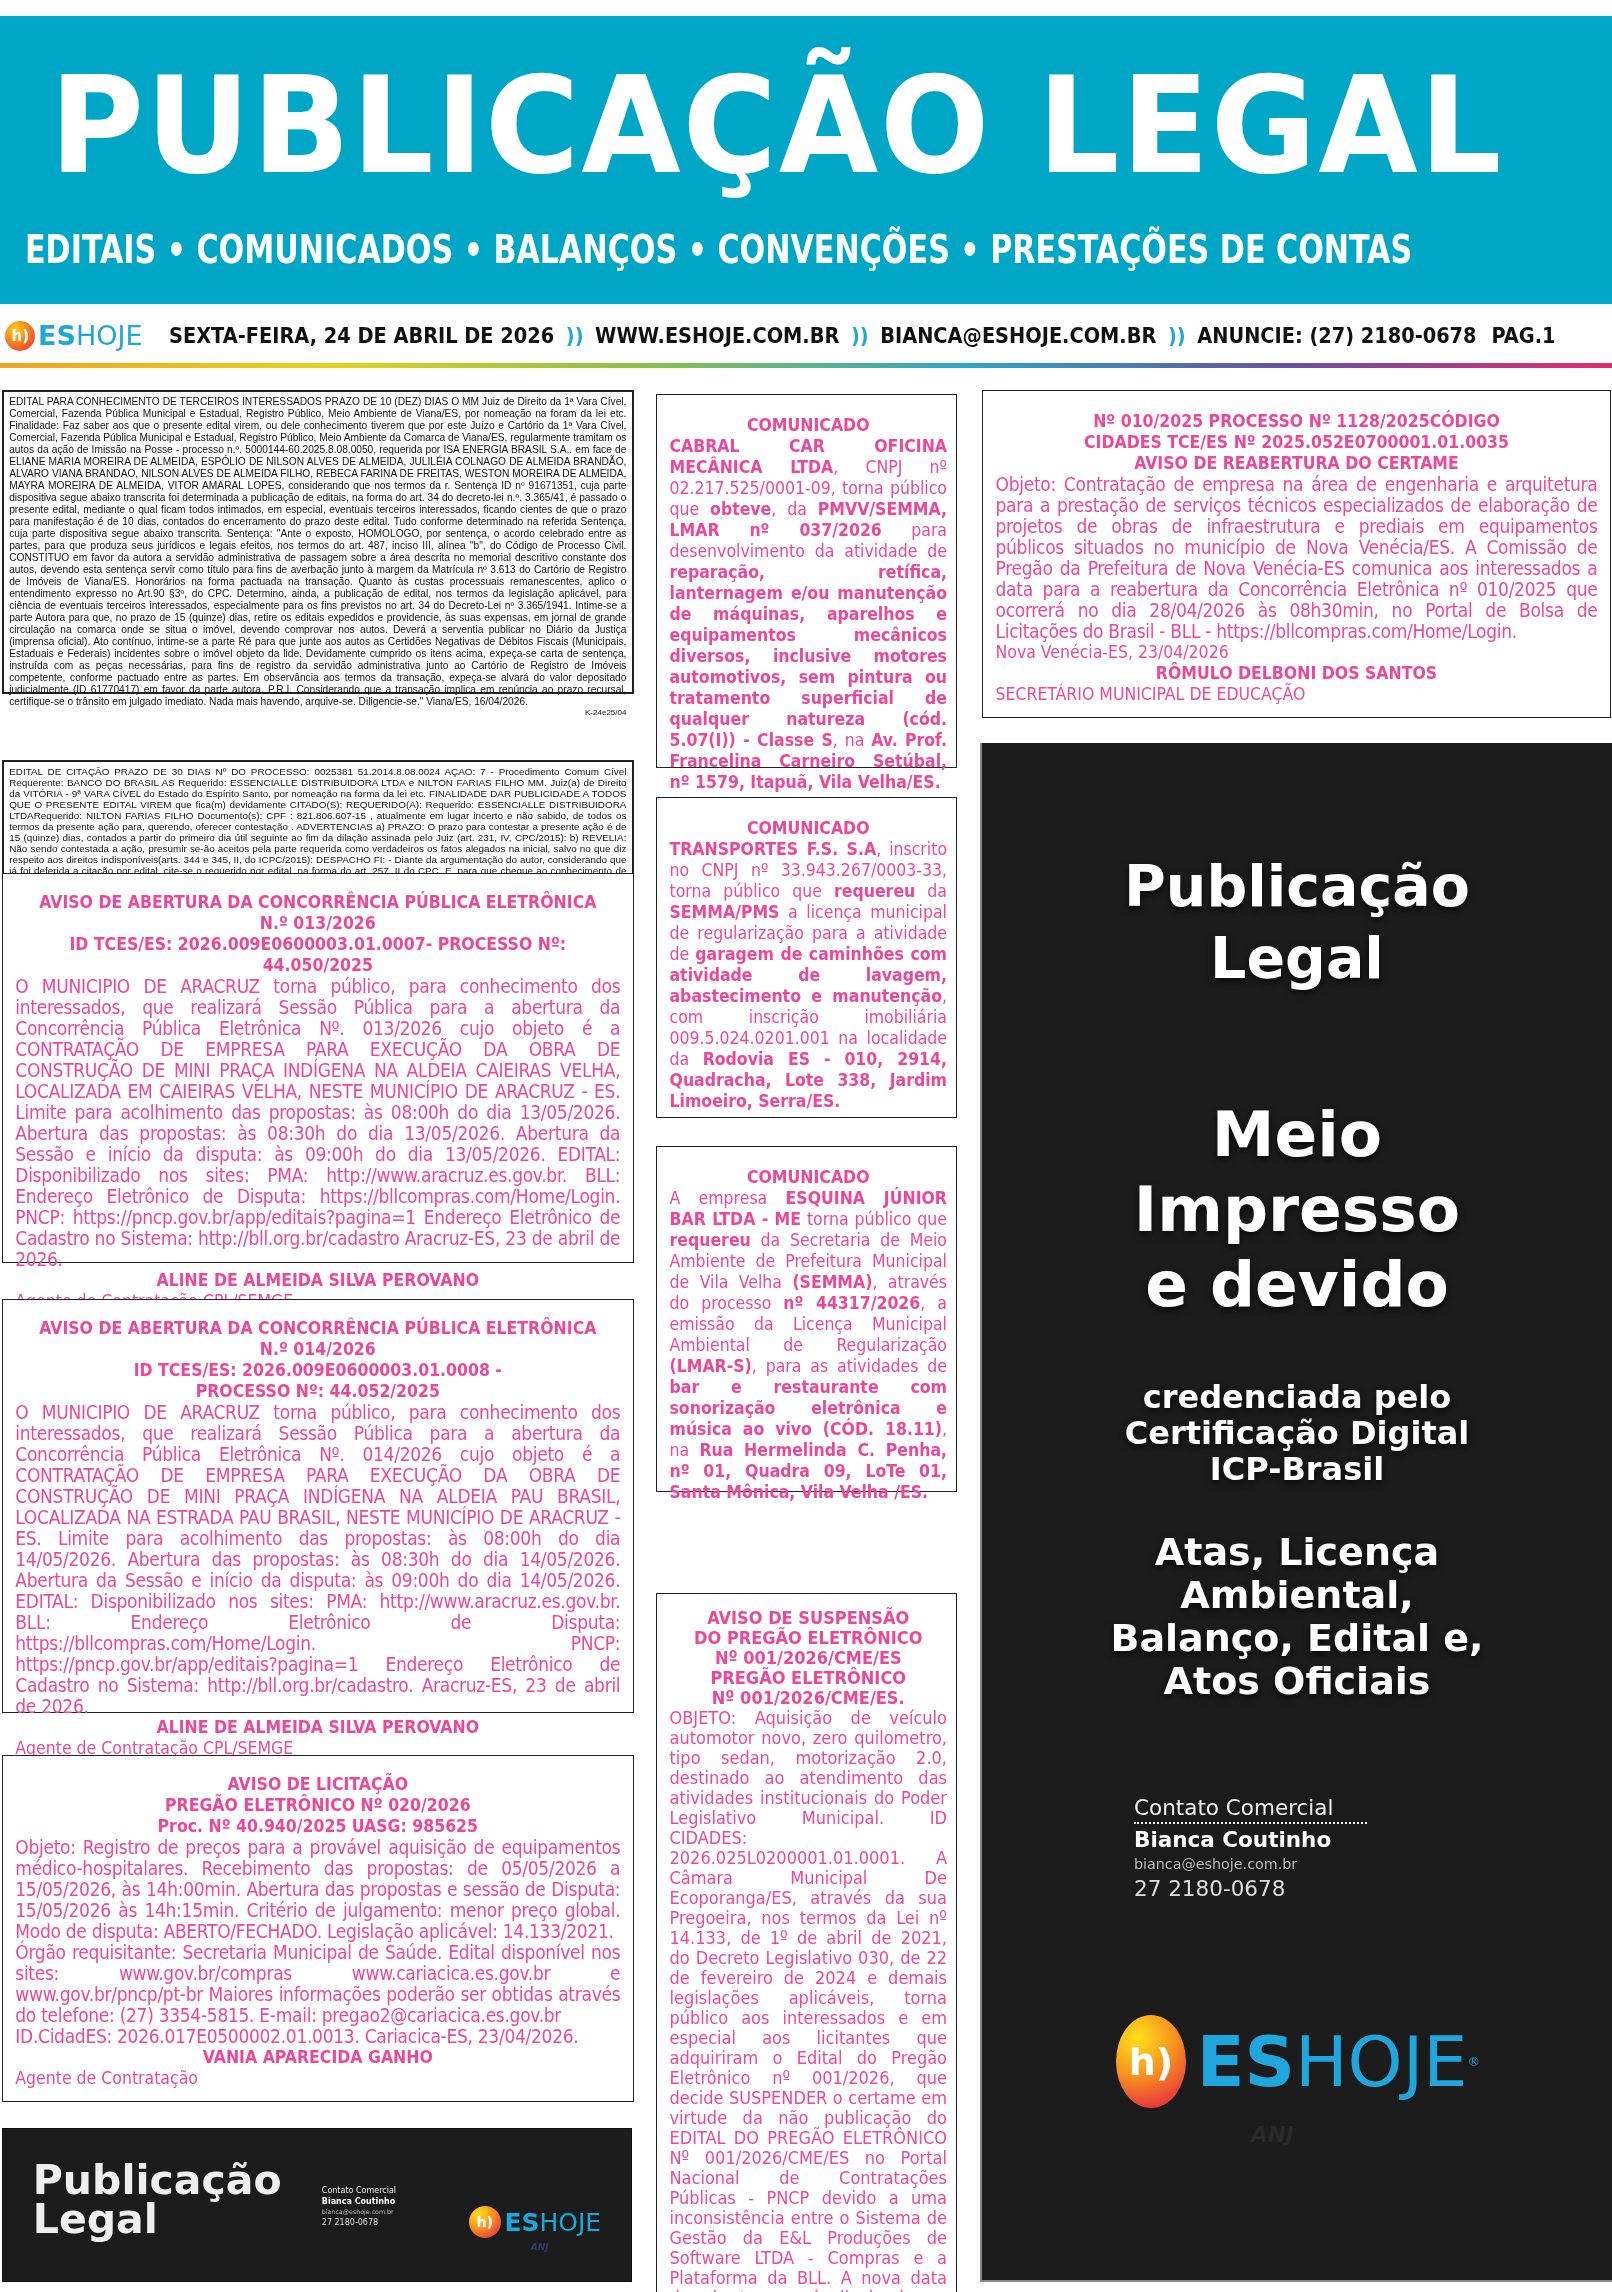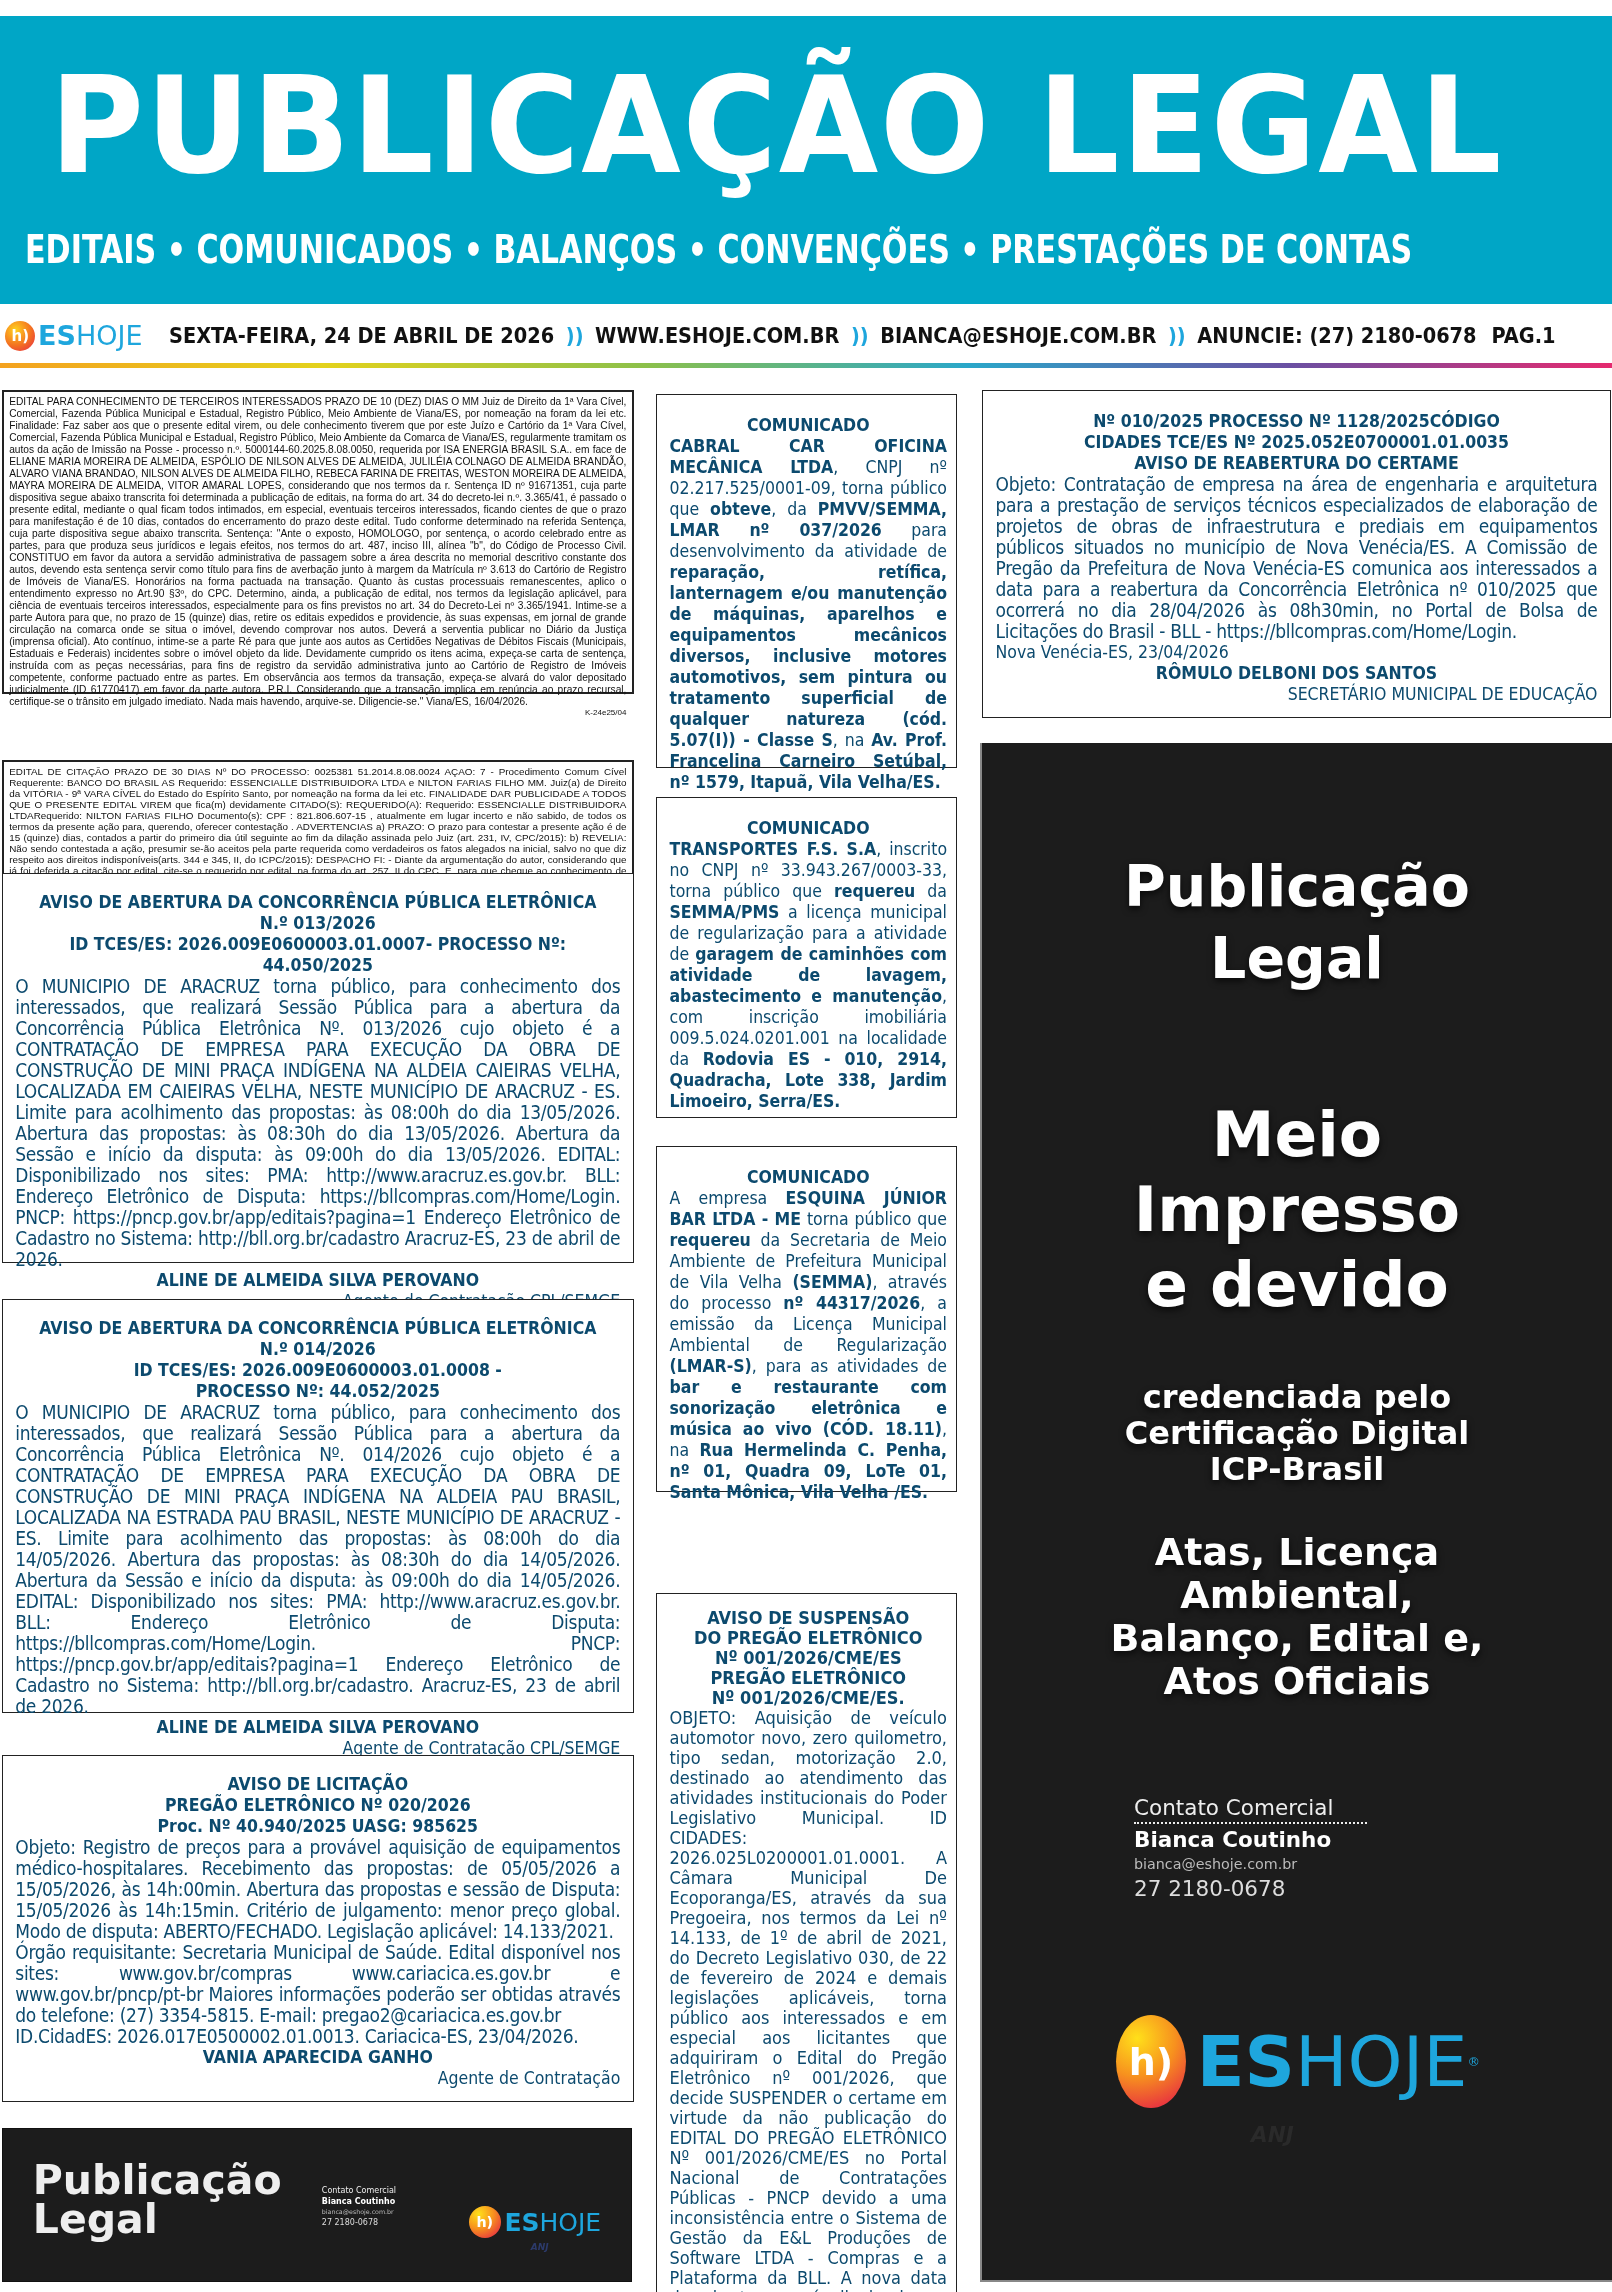--- a/index.html
+++ b/index.html
@@ -27,25 +27,25 @@
   .info-sep { color: #1ea6dd; margin: 0 5.4px; }
   .rainbow { position: absolute; left: 0; top: 363px; width: 1612px; height: 4.5px;
     background: linear-gradient(90deg, #f4a21f, #e3d21c, #8cc04a, #2aa7c9, #6a4fa2, #e52a6f); }
 
   
   .box { position: absolute; border: 2.7px solid #222; background: #fff; }
   .box.thin { border-width: 1.8px; }
   .fine { font-family: "Liberation Sans Narrow", "Liberation Sans", sans-serif; font-size: 10.2px; line-height: 12px; text-align: justify;
     padding: 3.6px 5.4px; color: #111; }
   .fine .code { display: block; text-align: right; font-size: 8px; line-height: 9px; }
-  .notice { padding: 16px 12.5px 9px 12.5px; font-family: "DejaVu Sans Condensed", "DejaVu Sans", sans-serif; color: #0c4a6e; }
+  .notice { padding: 16px 12.5px 9px 12.5px; font-family: "DejaVu Sans Condensed", "DejaVu Sans", sans-serif; color: #ec4899; }
   .notice .hd { text-align: center; font-weight: bold; }
   .notice .bd { text-align: justify; }
   .notice .sig { text-align: center; font-weight: bold; }
-  .notice .role { text-align: right; }
+  .notice .role { text-align: left; }
 
   .n-left { font-size: 17.5px; line-height: 21px; }
   .n-left .bd { font-size: 19px; letter-spacing: -0.3px; }
   .n-mid { font-size: 17.5px; line-height: 21px; }
   .b { font-weight: bold; }
 
   
   .ad-dark { position: absolute; background: #1c1c1c; color: #fff; }
   .ad-big-title { text-align: center; font-weight: bold; font-family: "DejaVu Sans", sans-serif; text-shadow: 0 2.7px 7.2px rgba(0,0,0,0.7); }
   .contact-label { font-family: "DejaVu Sans", sans-serif; color: #eee; }

